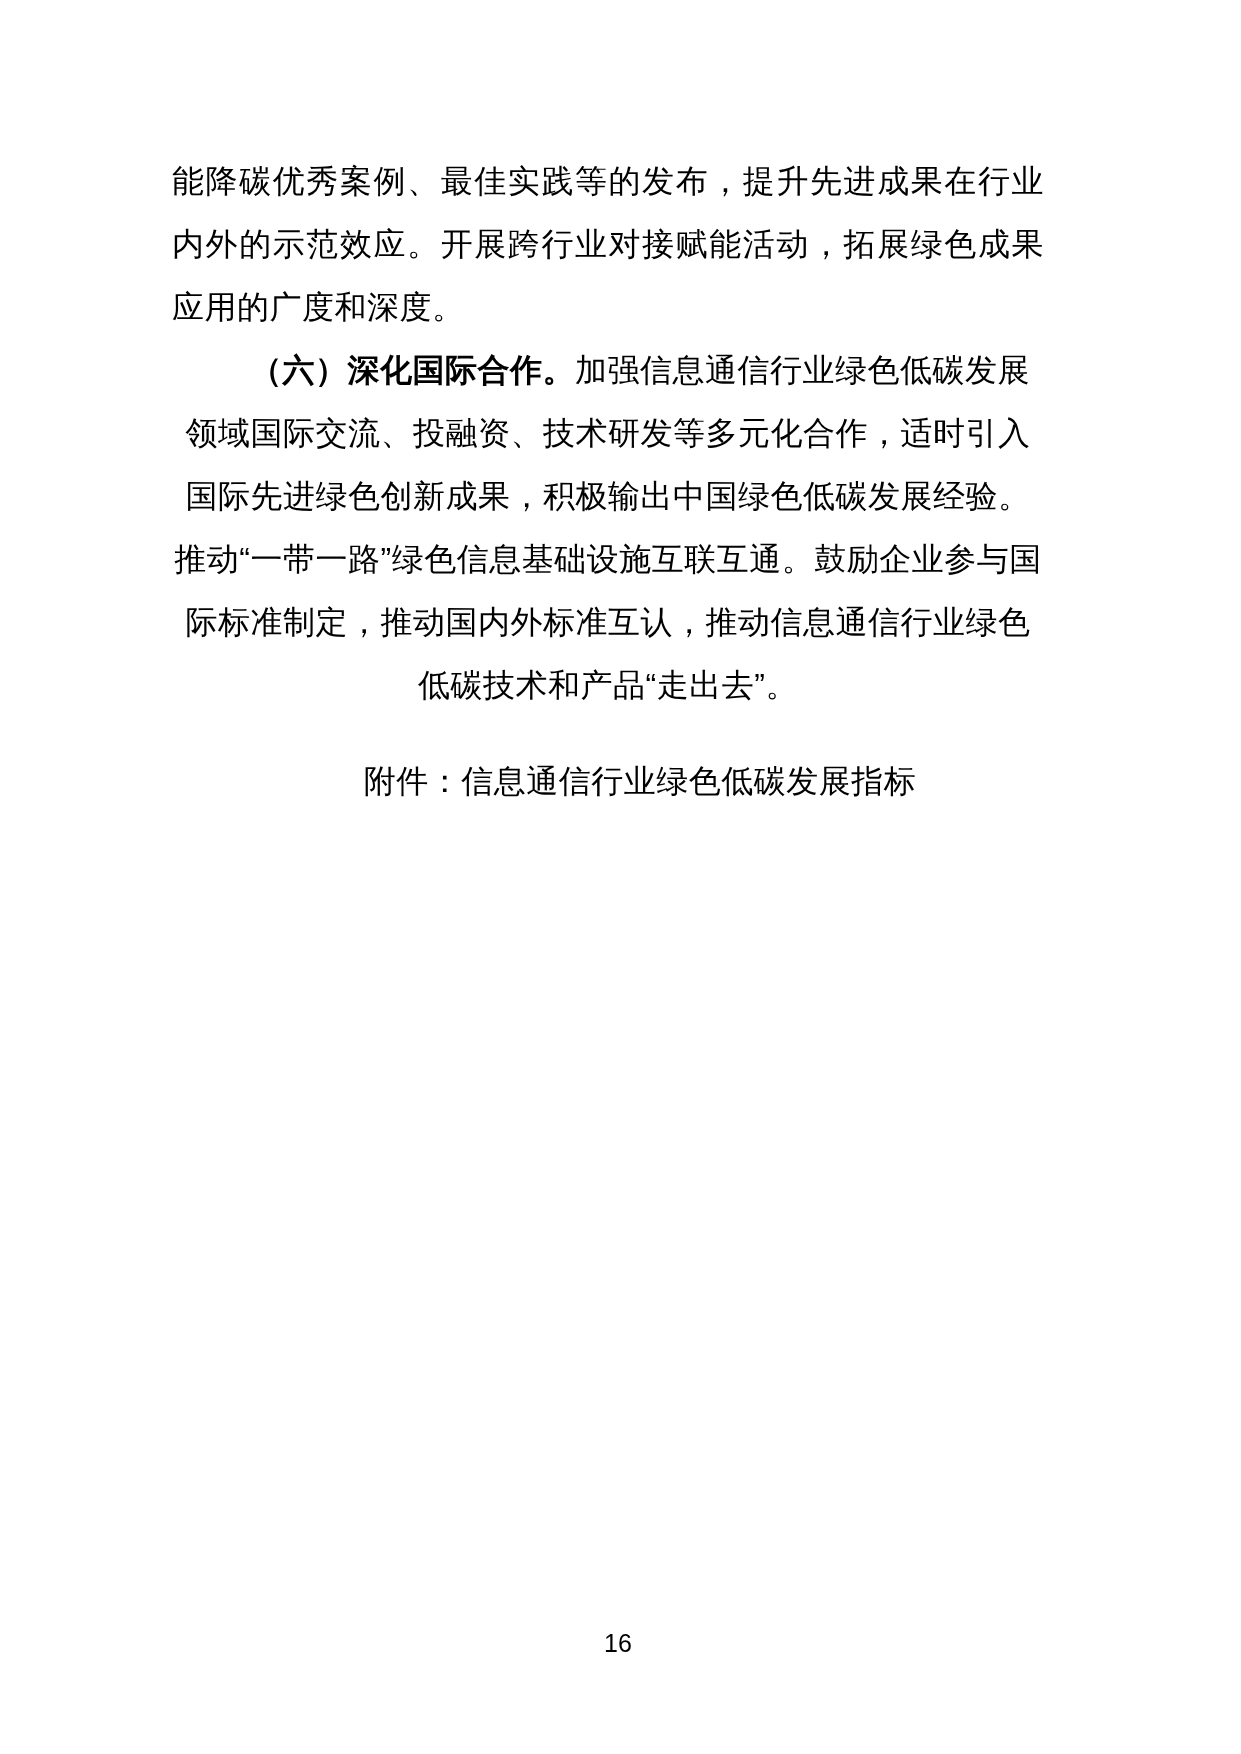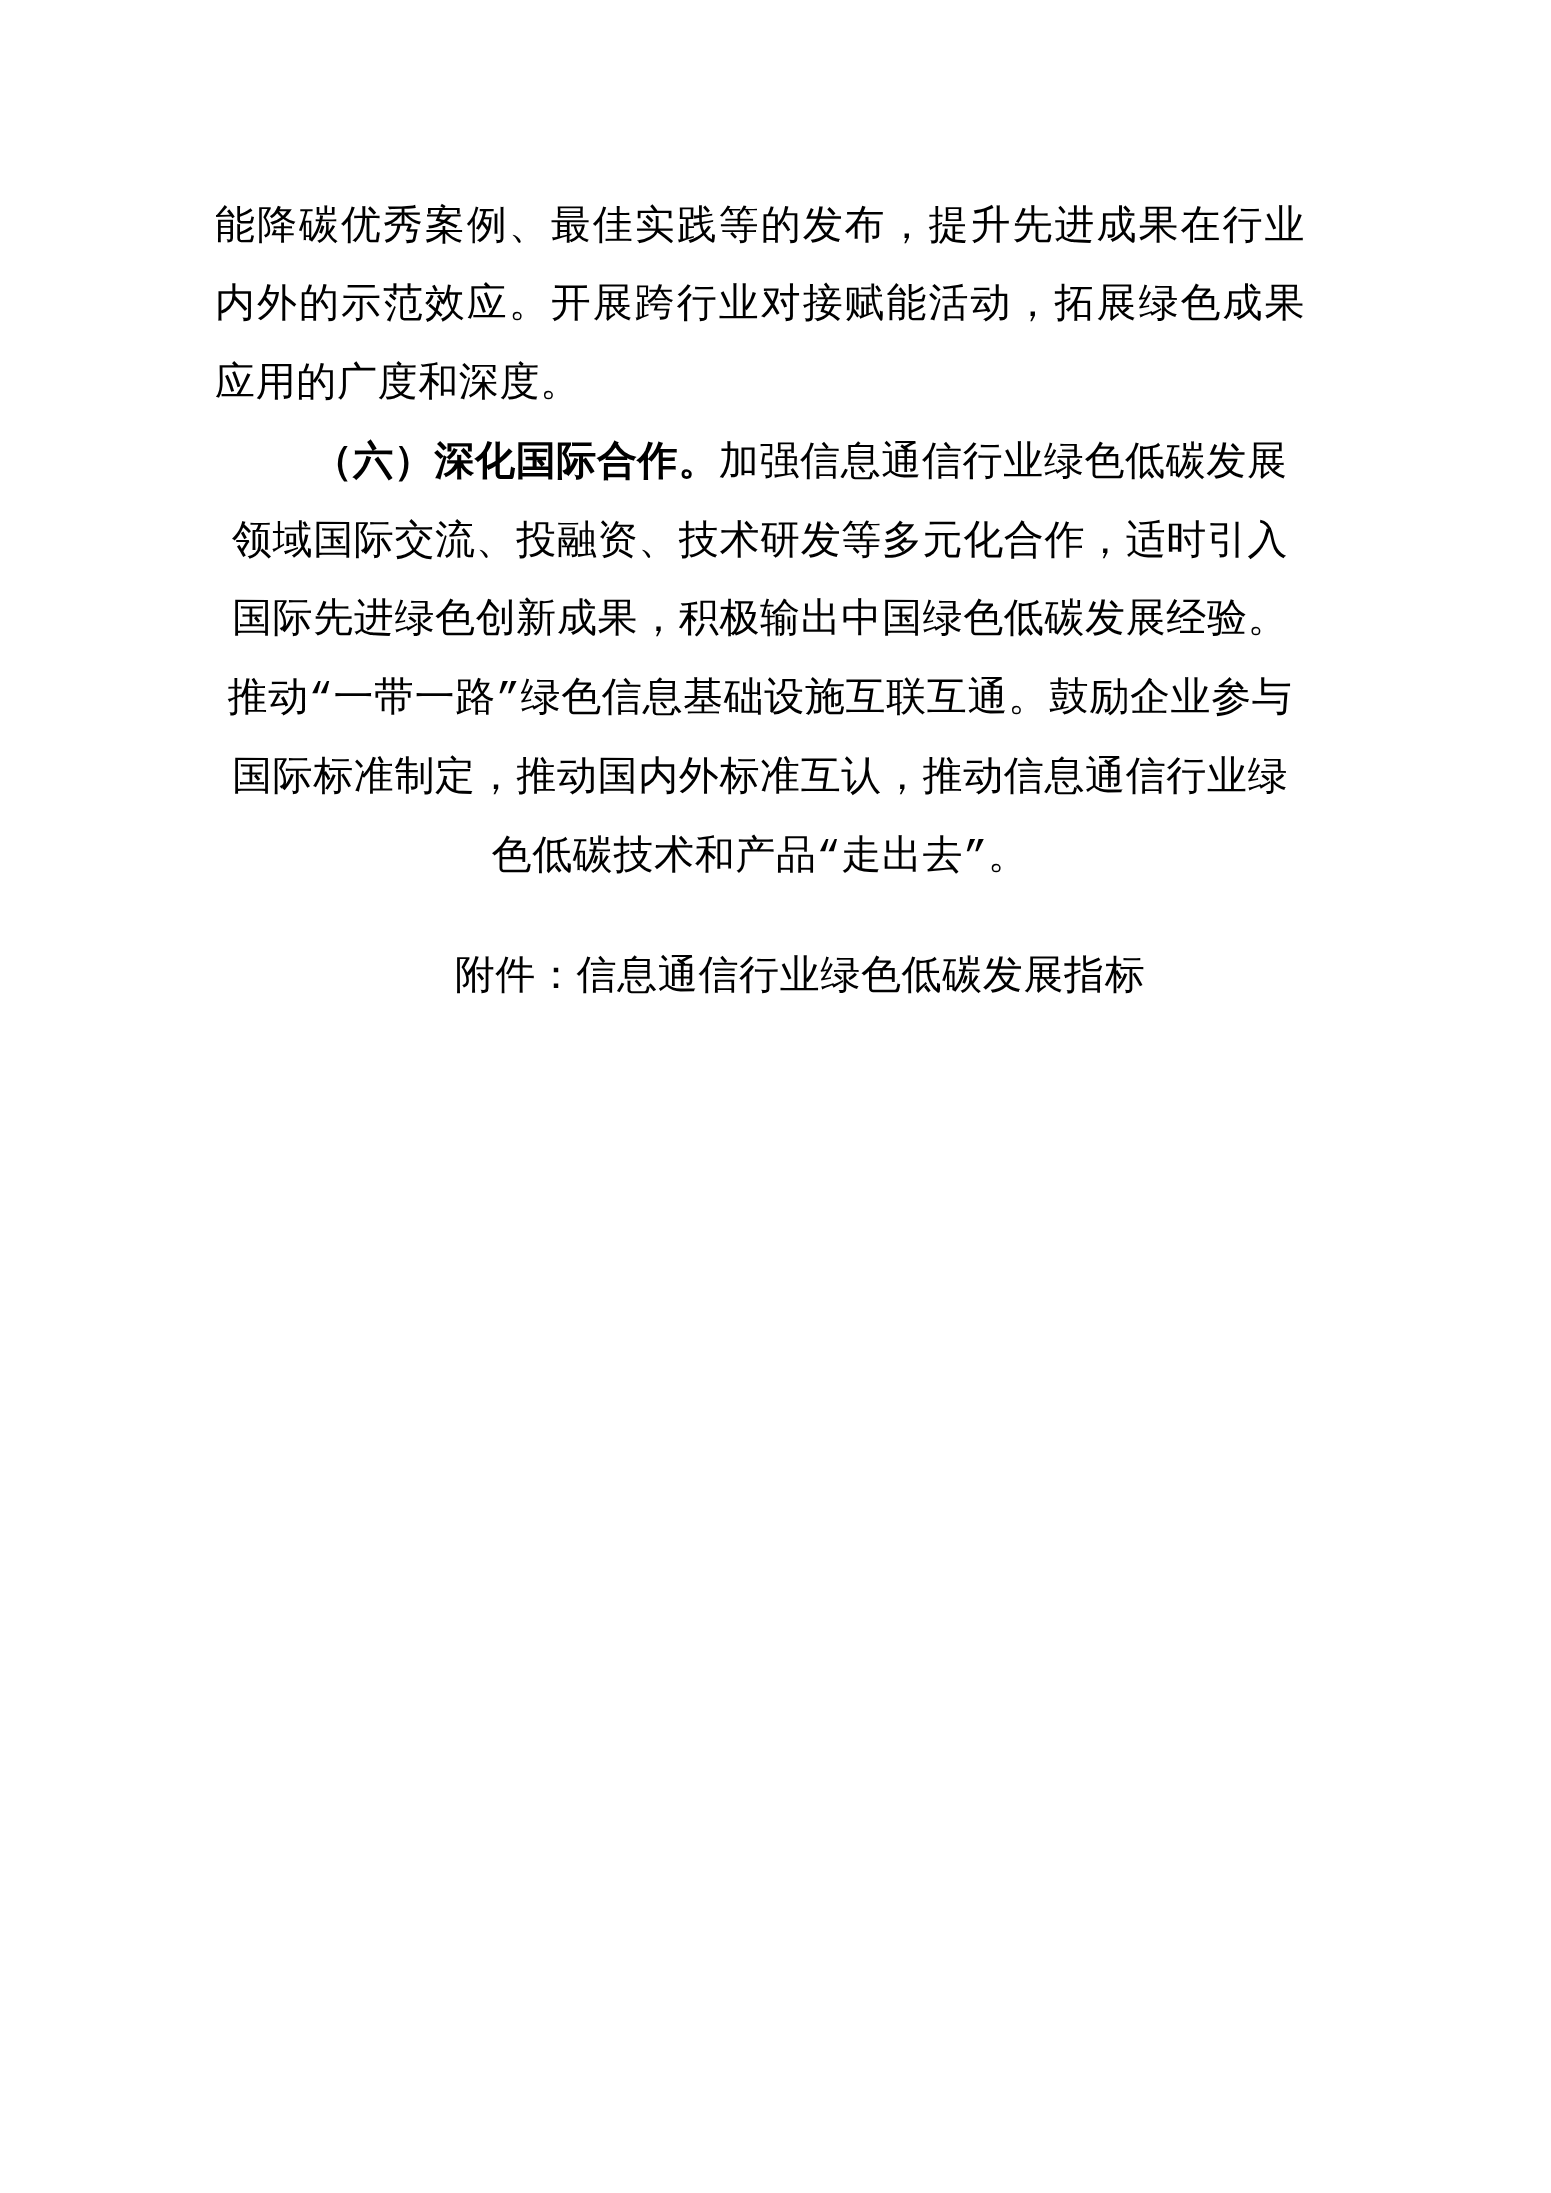--- a/index.html
+++ b/index.html
@@ -6,21 +6,21 @@
     margin: 0;
     padding: 0;
     background: #ffffff;
   }
   .page {
     position: relative;
     width: 1236px;
     height: 1754px;
     background: #ffffff;
     color: #000000;
-    font-family: Liberation Mono, monospace;
+    font-family: Liberation Sans, sans-serif;
     overflow: hidden;
   }
   .content {
     position: absolute;
     left: 172px;
     top: 150px;
     width: 872px;
   }
   .para {
     margin: 0;
@@ -54,13 +54,14 @@
 </style>
 </head>
 <body>
 
 <div class="page">
   <div class="content">
     <p class="para">能降碳优秀案例、最佳实践等的发布，提升先进成果在行业内外的示范效应。开展跨行业对接赋能活动，拓展绿色成果应用的广度和深度。</p>
     <p class="para indent"><span class="heading">（六）深化国际合作。</span><span>加强信息通信行业绿色低碳发展领域国际交流、投融资、技术研发等多元化合作，适时引入国际先进绿色创新成果，积极输出中国绿色低碳发展经验。推动“一带一路”绿色信息基础设施互联互通。鼓励企业参与国际标准制定，推动国内外标准互认，推动信息通信行业绿色低碳技术和产品“走出去”。</span></p>
     <p class="para indent attachment">附件：信息通信行业绿色低碳发展指标</p>
   </div>
+  <div class="page-number">16</div>
 </div>
 
 </body></html>

